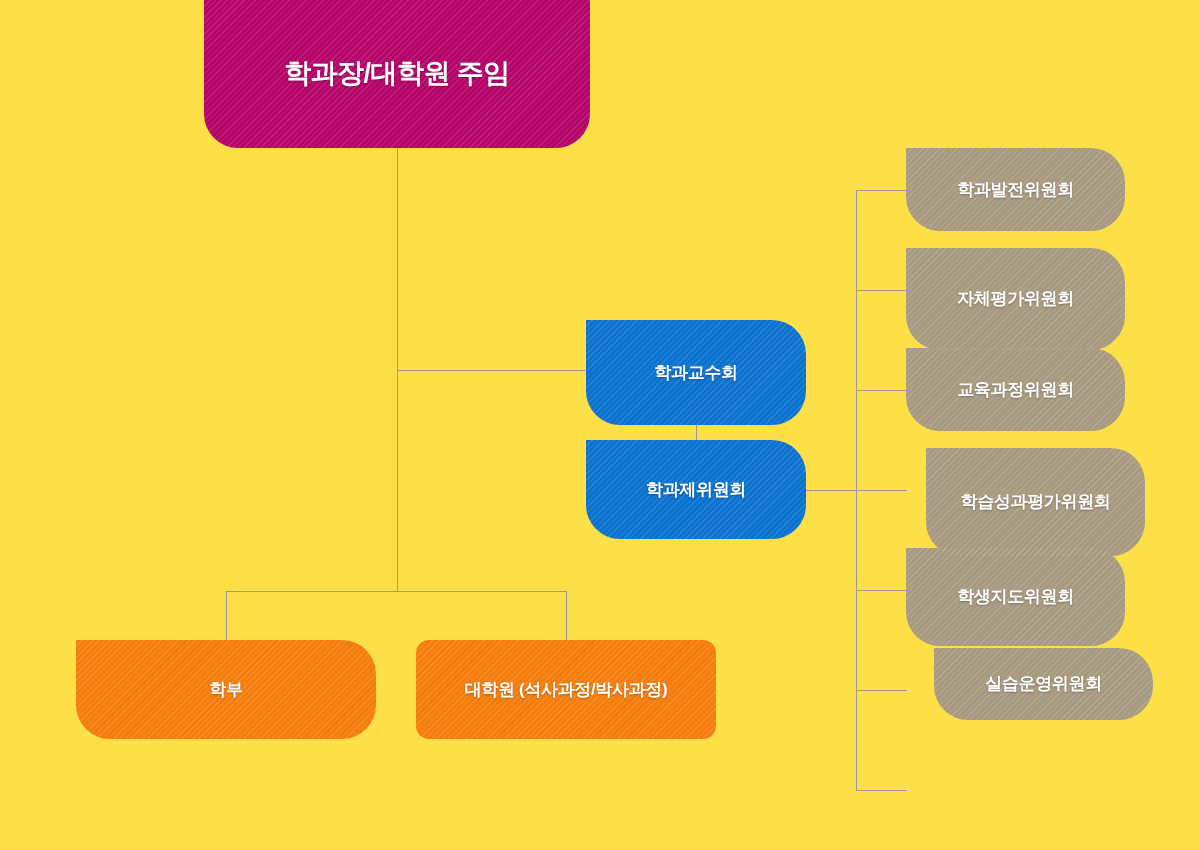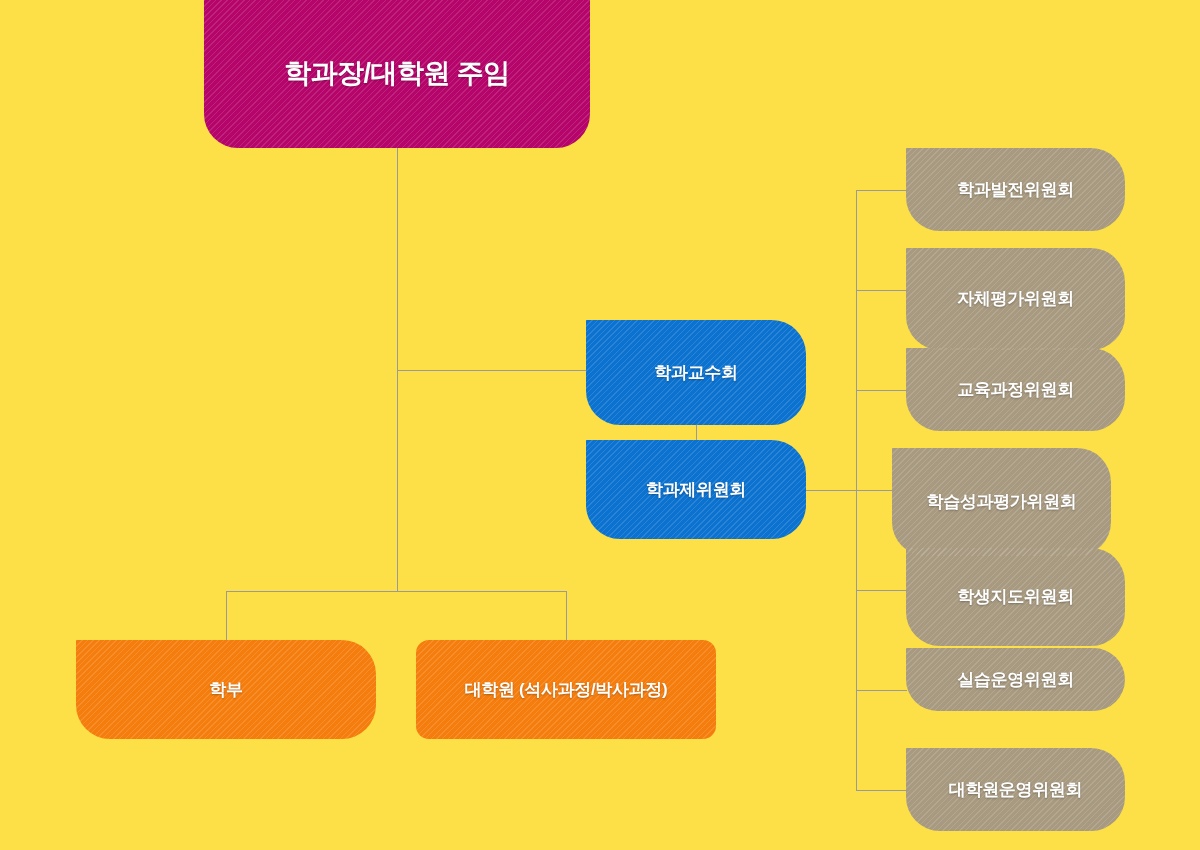--- a/index.html
+++ b/index.html
@@ -141,29 +141,26 @@
   </div>
 
   <div class="node node--tan" style="left:906px; top:248px; width:219px; height:102px;">
     <span class="label">자체평가위원회</span>
   </div>
 
   <div class="node node--tan" style="left:906px; top:348px; width:219px; height:83px;">
     <span class="label">교육과정위원회</span>
   </div>
 
-  <div class="node node--tan" style="left:892px; top:448px; width:219px; height:108px;justify-content:center;">
+  <div class="node node--tan" style="left:926px; top:448px; width:219px; height:108px;justify-content:center;">
     <span class="label">학습성과평가위원회</span>
   </div>
 
   <div class="node node--tan" style="left:906px; top:548px; width:219px; height:98px;">
     <span class="label">학생지도위원회</span>
   </div>
 
-  <div class="node node--tan" style="left:906px; top:648px; width:219px; height:63px;">
+  <div class="node node--tan" style="left:934px; top:648px; width:219px; height:72px;">
     <span class="label">실습운영위원회</span>
   </div>
 
-  <div class="node node--tan" style="left:906px; top:748px; width:219px; height:83px;">
-    <span class="label">대학원운영위원회</span>
-  </div>
 
 </div>
 
 </body></html>

